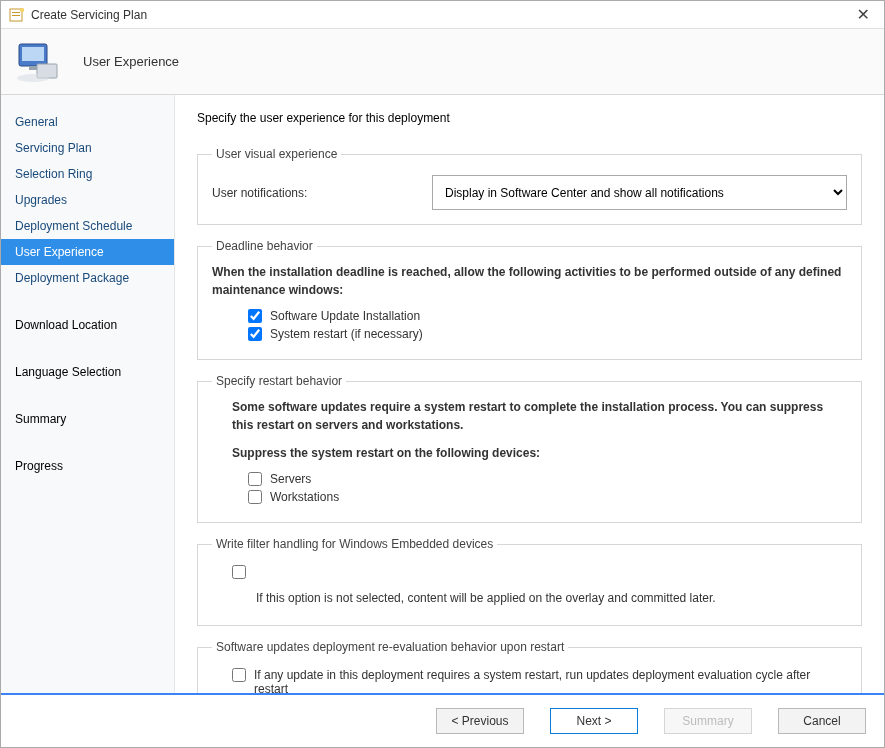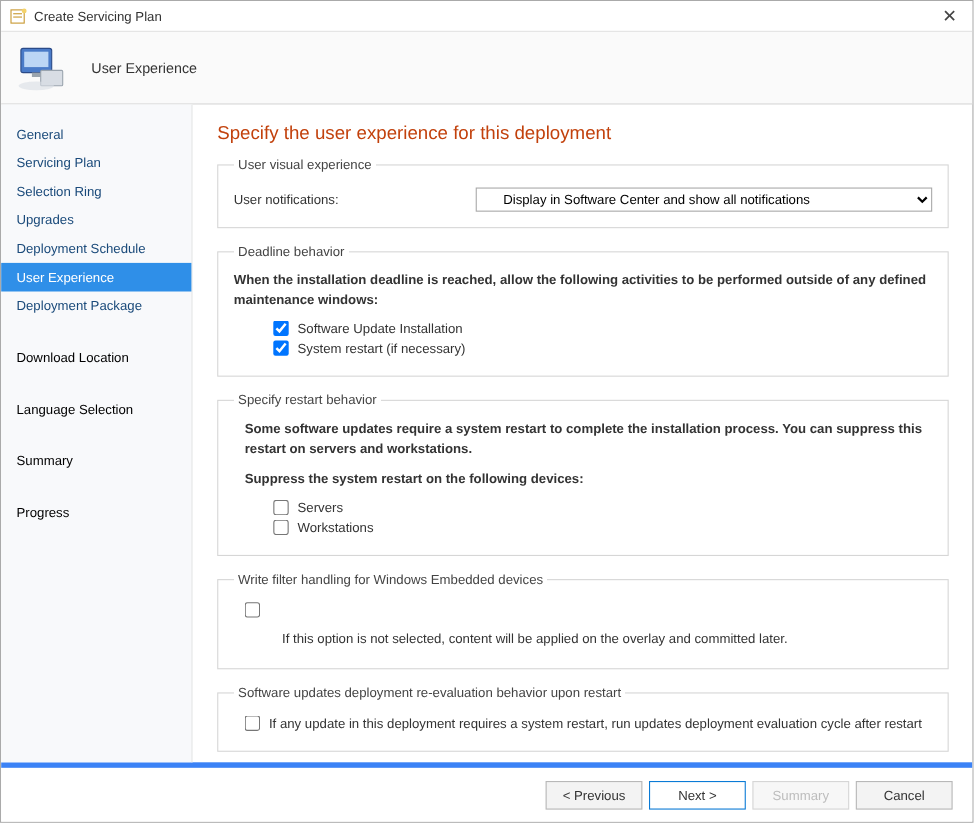--- a/index.html
+++ b/index.html
@@ -52,72 +52,72 @@
   line-height: 1.5;
 }
 .sidebar .item.disabled { color: #000000; margin-top: 21px; }
 .sidebar .item.active { background: #2f8fe8; color: #fff; }
 .main {
   flex: 1;
   padding: 16px 22px 10px 22px;
   overflow: auto;
 }
 .main h1 {
-  font-size: 17px;
+  font-size: 12px;
   font-weight: normal;
-  color: #c2410c;
-  margin-bottom: 11px;
+  color: #000000;
+  margin-bottom: 22px;
 }
 fieldset {
   border: 1px solid #d6d6d6;
   margin-bottom: 14px;
   padding: 10px 14px 14px 14px;
   position: relative;
 }
 legend {
   font-size: 12px;
   color: #444;
   padding: 0 4px;
 }
 .row {
   display: flex;
   align-items: center;
   margin-top: 4px;
 }
 .row label.lbl { width: 220px; color: #333; }
 select {
   flex: 1;
-  height: 22px;
+  height: 35px;
   font-family: inherit;
   font-size: 12px;
   border: 1px solid #a9a9a9;
   background: #fff;
-  padding-left: 20px;
+  padding-left: 8px;
 }
 .desc { color: #333; line-height: 1.5; margin-bottom: 10px; font-weight: bold; }
 .chk-row {
   display: flex;
   align-items: flex-start;
   margin: 4px 0 4px 0;
 }
 .chk-row input[type=checkbox] {
   width: 14px; height: 14px; margin-right: 8px;
 }
 .chk-row label { color: #333; }
 .indent { margin-left: 36px; }
-.indent2 { margin-left: 10px; }
+.indent2 { margin-left: 20px; }
 .note { color: #333; margin: 10px 0 4px 44px; line-height: 1.5; }
 .footer {
   height: 54px;
-  border-top: 5px solid #3b82f6;
+  border-top: 2px solid #3b82f6;
   display: flex;
   align-items: center;
   justify-content: flex-end;
   padding: 0 18px;
-  gap: 6px;
+  gap: 26px;
   background: #fff;
 }
 .footer button {
   min-width: 88px;
   height: 26px;
   font-family: inherit;
   font-size: 12px;
   background: #f3f3f3;
   border: 1px solid #b8b8b8;
   color: #333;

